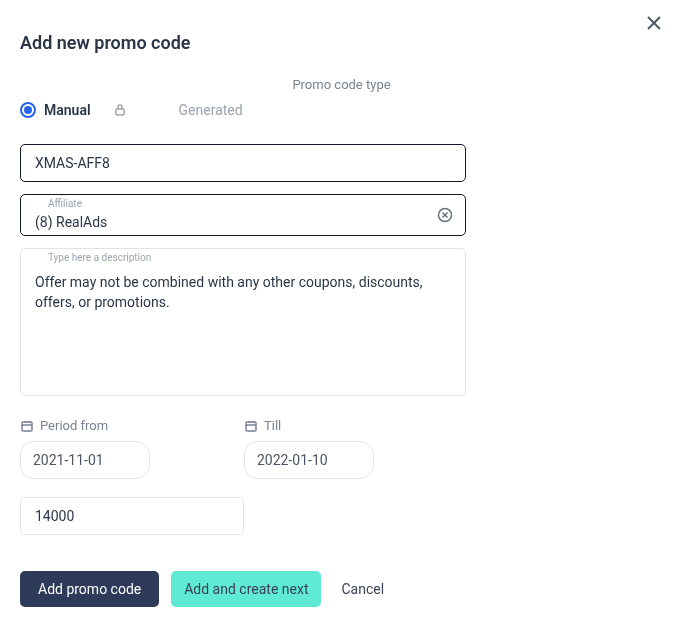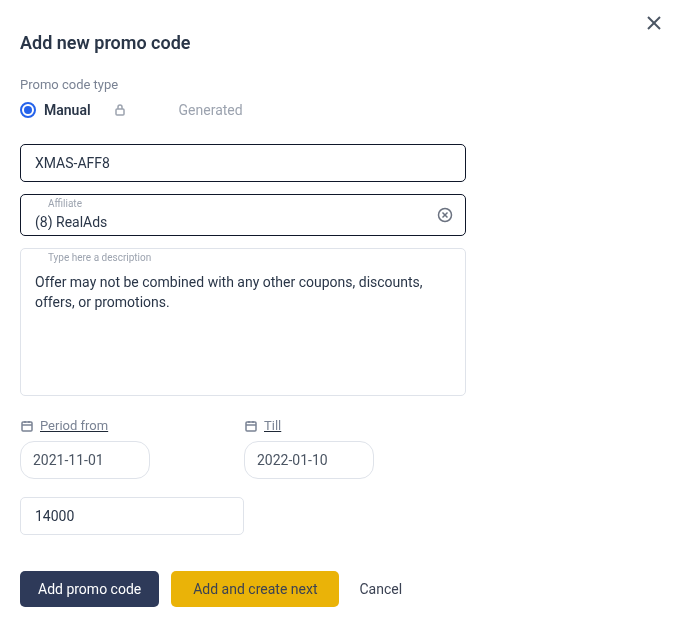--- a/index.html
+++ b/index.html
@@ -36,20 +36,21 @@
     h1.title {
       font-size: 18px;
       font-weight: 600;
       color: #2a3648;
       margin-bottom: 24px;
     }
     .section-label {
       font-size: 13px;
       color: #7a8394;
       margin-bottom: 10px;
+      text-align: center;
     }
     .radio-row {
       display: flex;
       align-items: flex-start;
       gap: 22px;
       margin-bottom: 26px;
     }
     .radio-option {
       display: flex;
       align-items: center;
@@ -156,21 +157,20 @@
       resize: none;
       line-height: 1.4;
     }
     .date-row {
       display: flex;
       gap: 0;
       margin-bottom: 18px;
     }
     .date-col {
       flex: 0 0 50%;
-      text-decoration: underline;
     }
     .date-col:first-child {
       padding-right: 94px;
     }
     .date-label-row {
       display: flex;
       align-items: center;
       gap: 6px;
       margin-bottom: 8px;
     }
@@ -222,26 +222,26 @@
       border: none;
       border-radius: 5px;
       height: 36px;
       padding: 0 18px;
       font-size: 14px;
       font-weight: 400;
       cursor: pointer;
       font-family: inherit;
     }
     .btn-secondary {
-      background: #eab308;
+      background: #5eead4;
       color: #3b4253;
       border: none;
       border-radius: 5px;
       height: 36px;
-      padding: 0 22px;
+      padding: 0 13px;
       font-size: 14px;
       cursor: pointer;
       font-family: inherit;
     }
     .btn-link {
       background: transparent;
       color: #3b4253;
       border: none;
       font-size: 14px;
       cursor: pointer;

